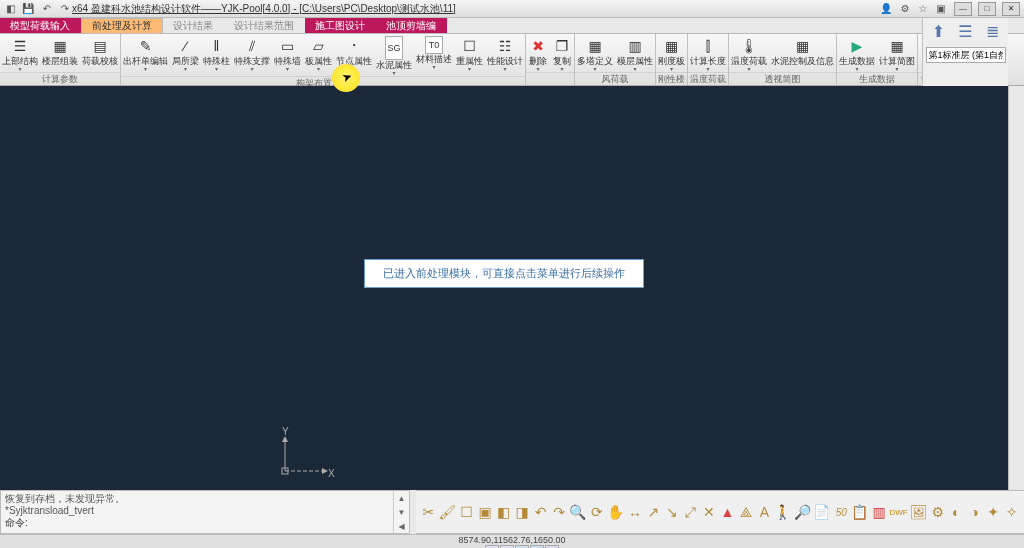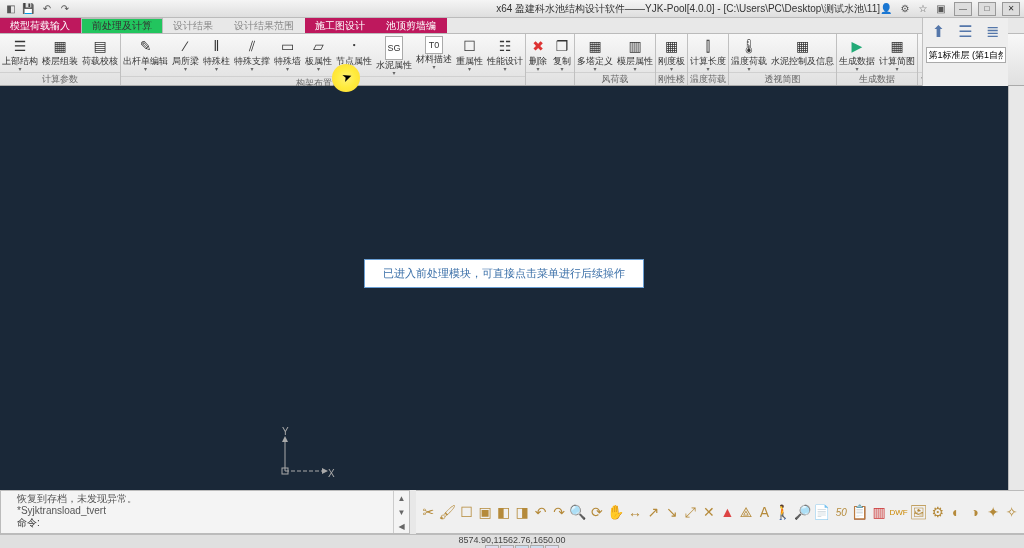--- a/index.html
+++ b/index.html
@@ -1,30 +1,30 @@
 <!DOCTYPE html>
 <html><head>
 <meta charset="utf-8">
 <style>
 * { margin: 0; padding: 0; box-sizing: border-box; font-family: "Microsoft YaHei", "SimSun", sans-serif; }
 body { width: 1024px; height: 548px; background: #e8e8e8; overflow: hidden; position: relative; }
 
 
 .titlebar { height: 18px; background: linear-gradient(to bottom, #f5f5f5, #dedede); display: flex; align-items: center; font-size: 10px; color: #333; border-bottom: 1px solid #bbb; }
-.titlebar .center { flex: 1; text-align: right; }
+.titlebar .center { flex: 1; text-align: left; text-decoration: underline; }
 .titlebar .left-icons { display: flex; gap: 4px; padding-left: 4px; }
 .titlebar .right-icons { display: flex; gap: 4px; padding-right: 4px; align-items: center; }
 .titlebar .icon-slot { width: 14px; height: 14px; display: flex; align-items: center; justify-content: center; color: #555; font-size: 10px; }
 .win-btn { width: 18px; height: 14px; border: 1px solid #999; background: #ddd; font-size: 8px; display: flex; align-items: center; justify-content: center; margin-left: 2px; }
 
 
 .menubar { height: 16px; background: #e8e8e8; display: flex; align-items: stretch; font-size: 10px; border-bottom: 1px solid #bbb; }
 .menubar .tab { padding: 1px 10px; color: #888; display: flex; align-items: center; border-right: 1px solid transparent; }
 .menubar .tab.colored { background: #be185d; color: #fff; }
-.menubar .tab.active { background: #22c55e; color: #333; border: 1px solid #bbb; border-bottom: none; }
+.menubar .tab.active { background: #fdba74; color: #333; border: 1px solid #bbb; border-bottom: none; }
 
 
 .ribbon { height: 52px; background: linear-gradient(to bottom, #f8f8f8, #e0e0e0); display: flex; border-bottom: 1px solid #aaa; position: relative; }
 .ribbon-group { display: flex; flex-direction: column; border-right: 1px solid #c0c0c0; }
 .ribbon-row { display: flex; flex: 1; }
 .ribbon-group-label { height: 13px; font-size: 9px; color: #666; text-align: center; border-top: 1px solid #d0d0d0; display: flex; align-items: center; justify-content: center; }
 .rbtn { display: flex; flex-direction: column; align-items: center; justify-content: flex-start; padding: 2px 2px 0 2px; min-width: 24px; font-size: 9px; color: #333; position: relative; }
 .rbtn .ico { width: 20px; height: 20px; display: flex; align-items: center; justify-content: center; font-size: 14px; }
 .rbtn .lbl { font-size: 9px; white-space: nowrap; line-height: 1; margin-top: 1px; }
 .rbtn .arrow { font-size: 6px; color: #666; line-height: 1; }
@@ -45,21 +45,21 @@
 .vscroll { position: absolute; top: 86px; right: 0; width: 16px; bottom: 58px; background: #e8e8e8; border-left: 1px solid #bbb; }
 
 
 .right-panel { position: absolute; right: 16px; top: 18px; width: 86px; height: 68px; background: #eee; border-left: 1px solid #c0c0c0; display: flex; flex-direction: column; }
 .right-panel .icons { display: flex; justify-content: space-around; padding: 4px 2px; }
 .right-panel .icons span { font-size: 16px; color: #5577aa; }
 .right-panel input { width: 80px; margin: 2px auto; font-size: 9px; height: 16px; border: 1px solid #aaa; padding: 0 2px; }
 
 
 .cmd-panel { position: absolute; left: 0; bottom: 14px; height: 44px; width: 410px; background: #f4f4f4; border: 1px solid #bbb; font-size: 10px; color: #555; display: flex; }
-.cmd-panel .lines { flex: 1; padding: 2px 16px; line-height: 1.2; overflow: hidden; }
+.cmd-panel .lines { flex: 1; padding: 2px 4px; line-height: 1.2; overflow: hidden; }
 .cmd-panel .scroll-ctrl { width: 16px; display: flex; flex-direction: column; border-left: 1px solid #ccc; }
 .cmd-panel .scroll-ctrl div { flex: 1; font-size: 8px; display: flex; align-items: center; justify-content: center; color: #666; }
 
 
 .bottom-tools { position: absolute; left: 416px; right: 0; bottom: 14px; height: 44px; background: #f0f0f0; border-top: 1px solid #bbb; border-bottom: 1px solid #bbb; display: flex; align-items: center; padding: 0 4px; gap: 2px; }
 .bottom-tools .tico { width: 20px; height: 20px; display: flex; align-items: center; justify-content: center; font-size: 14px; color: #b58a3a; }
 
 
 .status { position: absolute; left: 0; right: 0; bottom: 0; height: 14px; background: #e0e0e0; border-top: 1px solid #bbb; display: flex; align-items: center; font-size: 9px; color: #444; flex-direction: column; }
 .status .coords { padding: 0 6px; }

